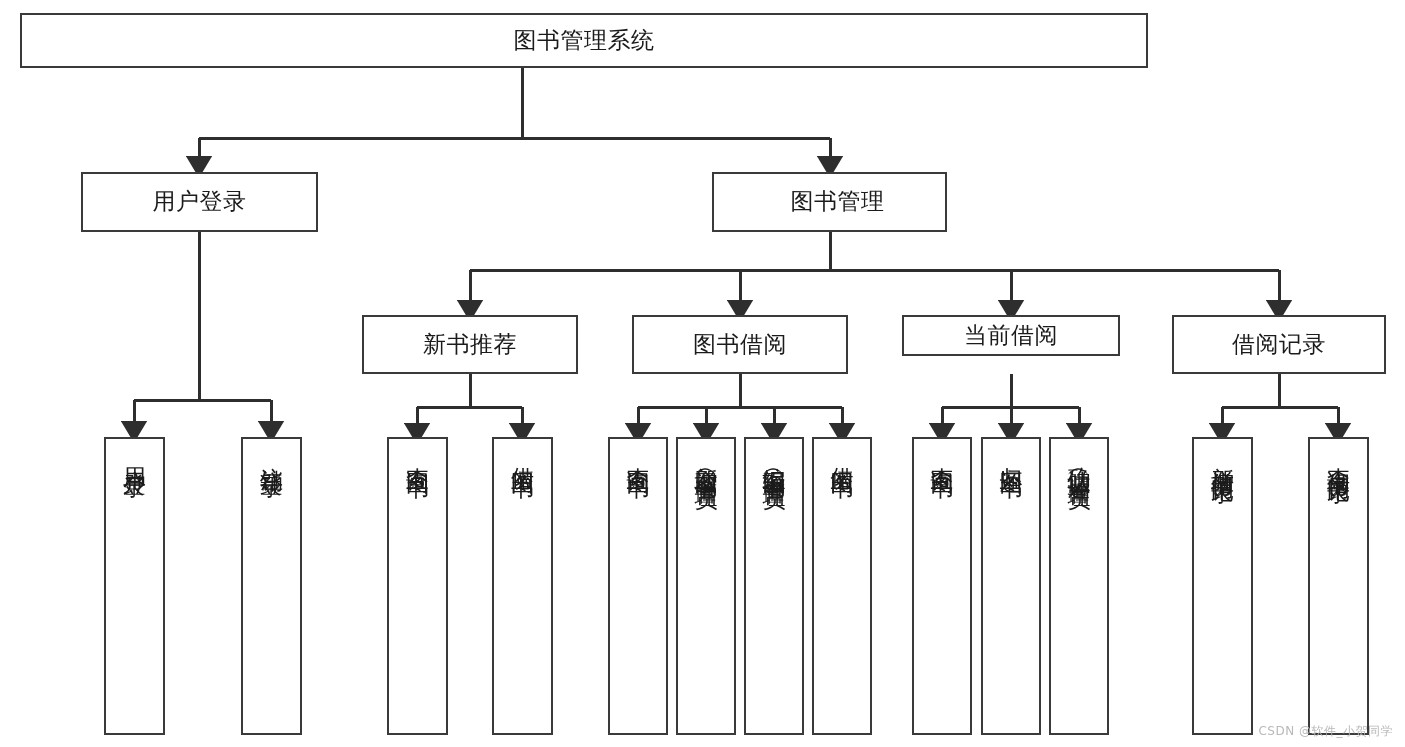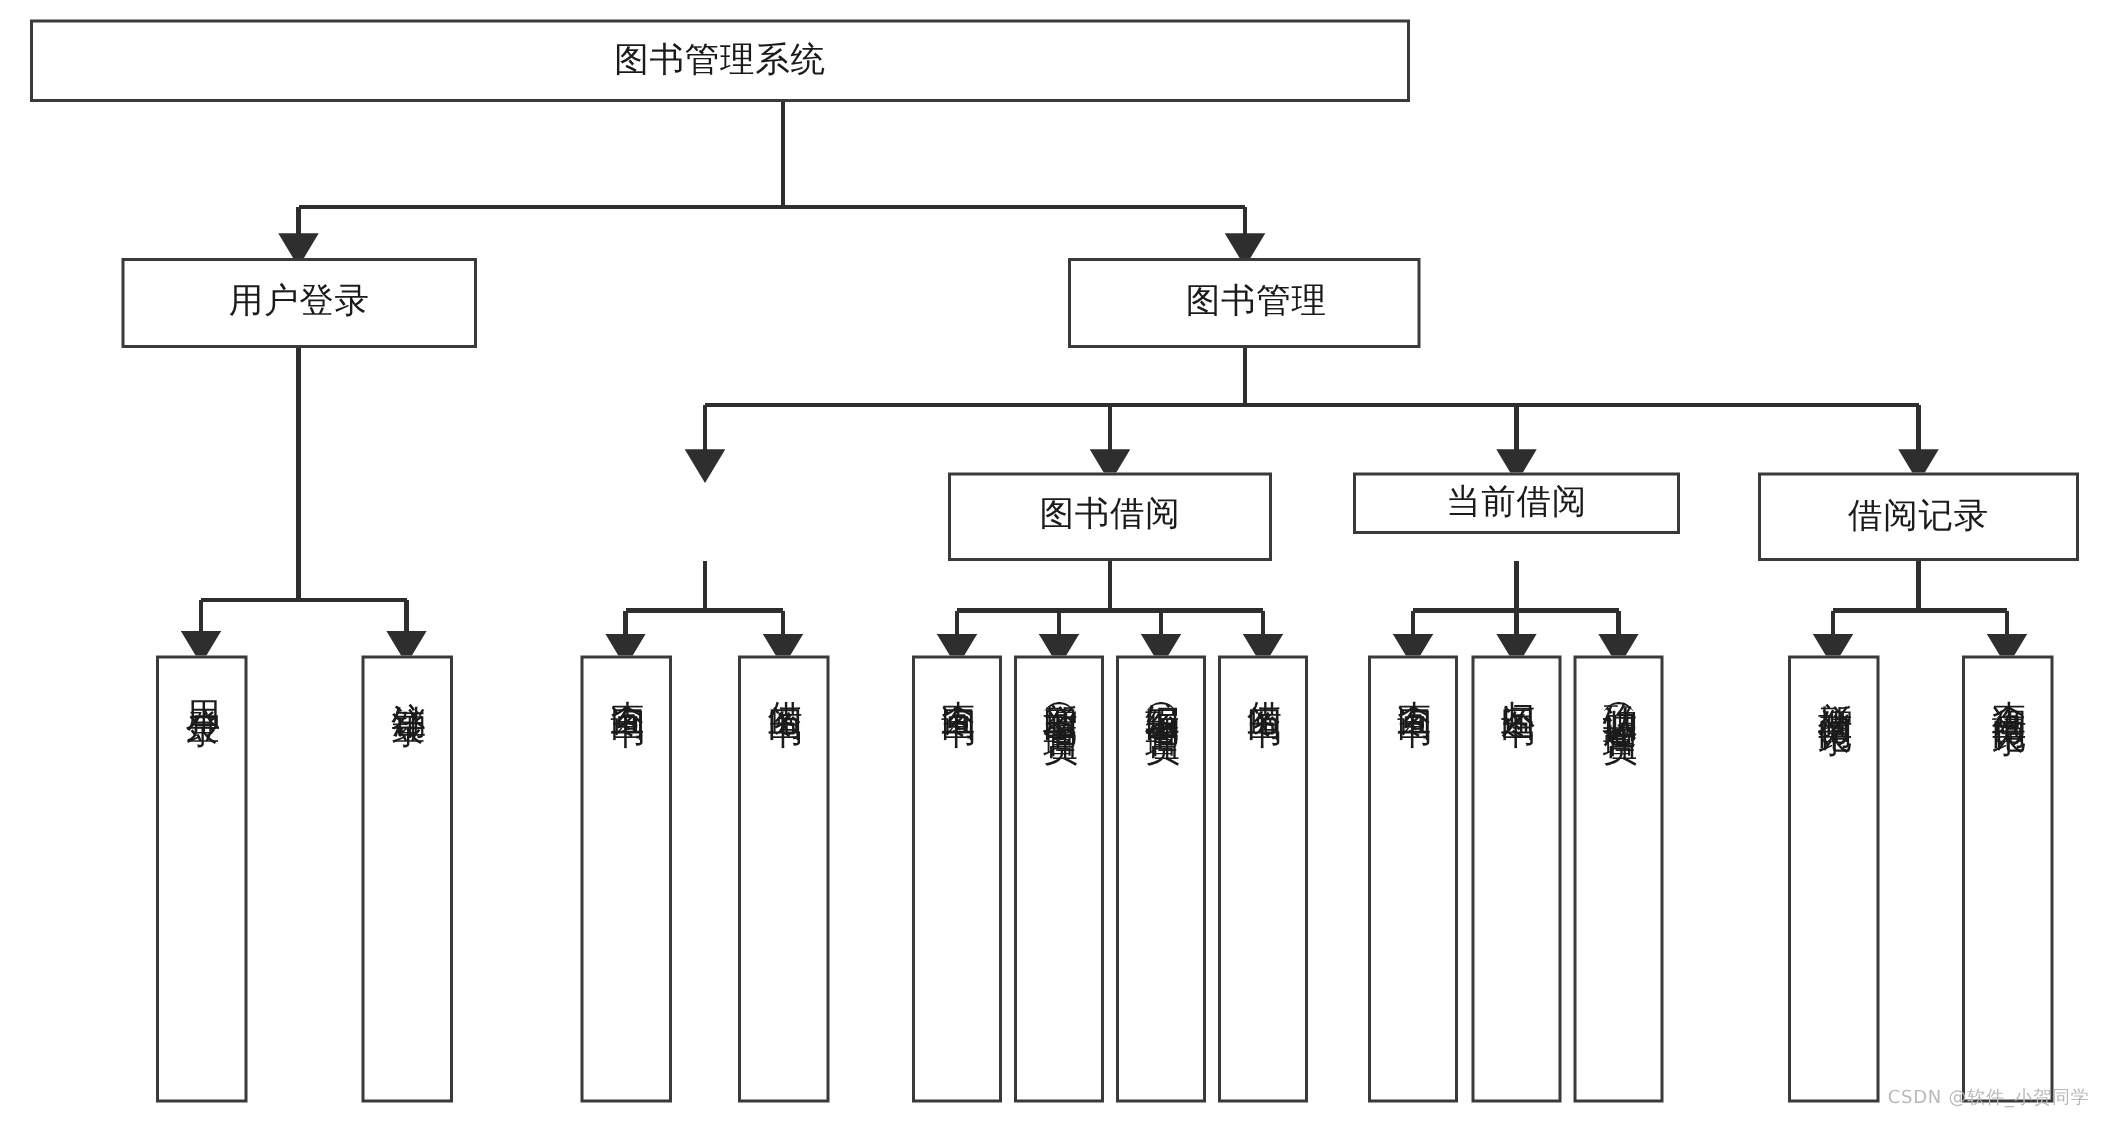--- a/index.html
+++ b/index.html
@@ -116,34 +116,37 @@
       <line x1="1011" y1="407" x2="1011" y2="427" marker-end="url(#arrowhead)"></line>
       <line x1="1079" y1="407" x2="1079" y2="427" marker-end="url(#arrowhead)"></line>
 
       <line x1="1279" y1="374" x2="1279" y2="407"></line>
       <line x1="1222" y1="407" x2="1338" y2="407"></line>
       <line x1="1222" y1="407" x2="1222" y2="427" marker-end="url(#arrowhead)"></line>
       <line x1="1338" y1="407" x2="1338" y2="427" marker-end="url(#arrowhead)"></line>
     </g>
   </svg>
 
-  <div class="node horizontal" style="left:20px; top:13px; width:920px; height:55px;">
+  <div class="node horizontal" style="left:20px; top:13px; width:1128px; height:55px;">
     <span class="node-label">图书管理系统</span>
   </div>
 
   <div class="node horizontal" style="left:81px; top:172px; width:237px; height:60px;">
     <span class="node-label">用户登录</span>
   </div>
 
   <div class="node horizontal" style="left:712px; top:172px; width:235px; height:60px;padding-left:16px;">
     <span class="node-label">图书管理</span>
   </div>
 
-
-  <div class="node horizontal" style="left:632px; top:315px; width:216px; height:59px;font-family:Liberation Mono, monospace;">
+  <div class="node horizontal" style="left:362px; top:315px; width:216px; height:59px;">
+    <span class="node-label">新书推荐</span>
+  </div>
+
+  <div class="node horizontal" style="left:632px; top:315px; width:216px; height:59px;">
     <span class="node-label">图书借阅</span>
   </div>
 
   <div class="node horizontal" style="left:902px; top:315px; width:218px; height:41px;">
     <span class="node-label">当前借阅</span>
   </div>
 
   <div class="node horizontal" style="left:1172px; top:315px; width:214px; height:59px;">
     <span class="node-label">借阅记录</span>
   </div>

